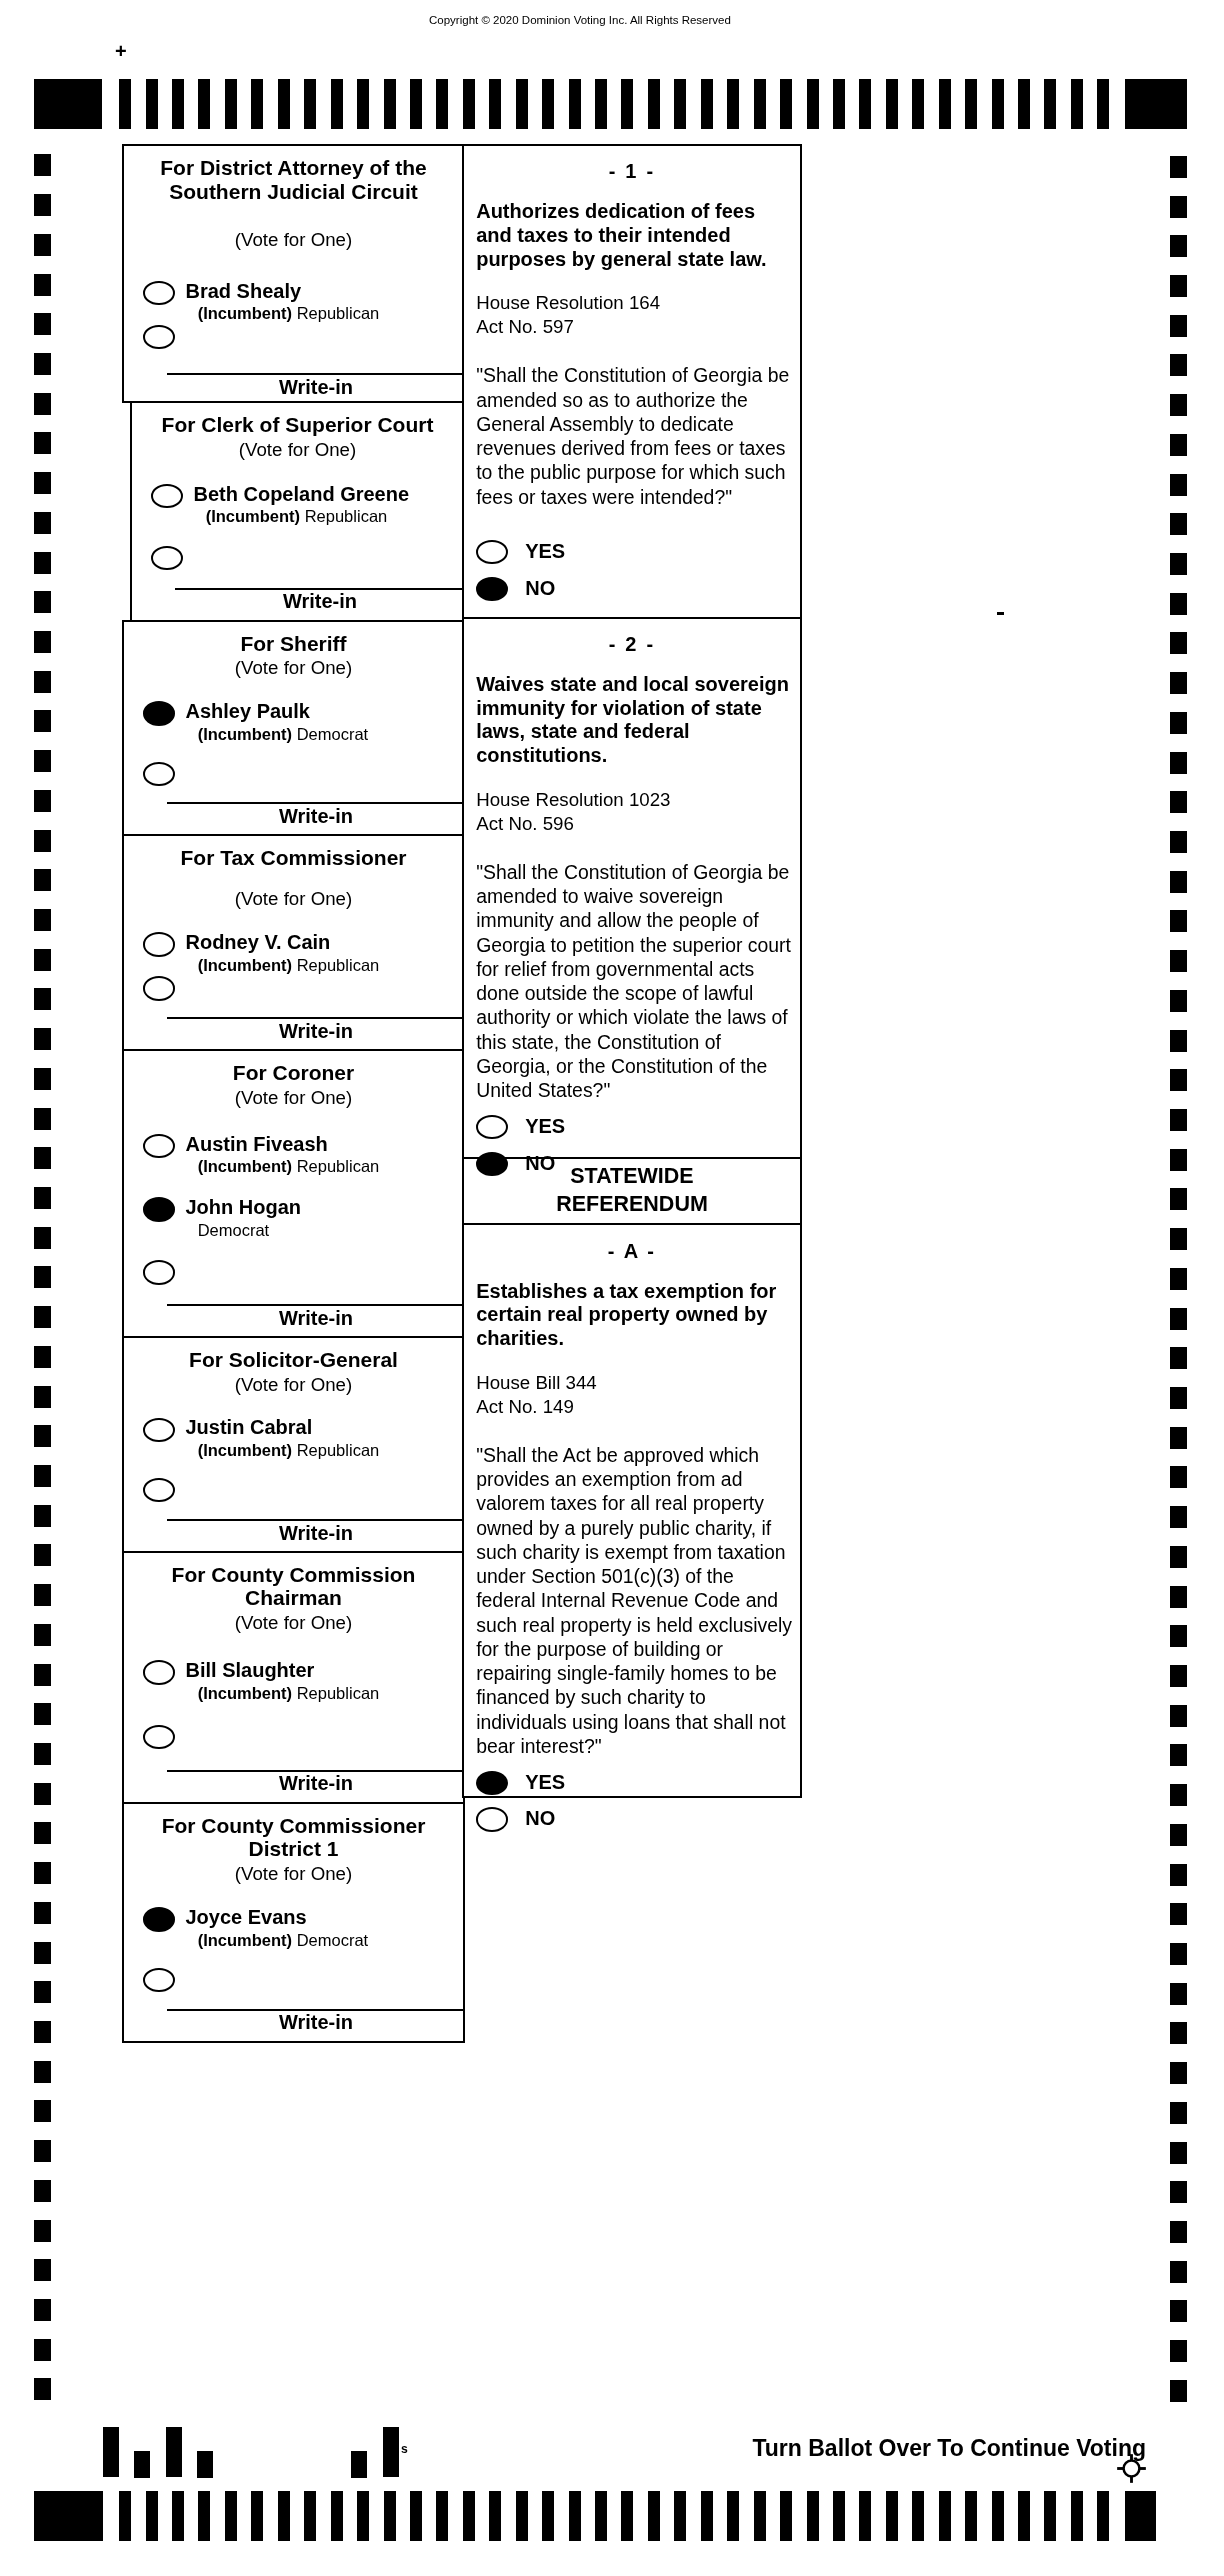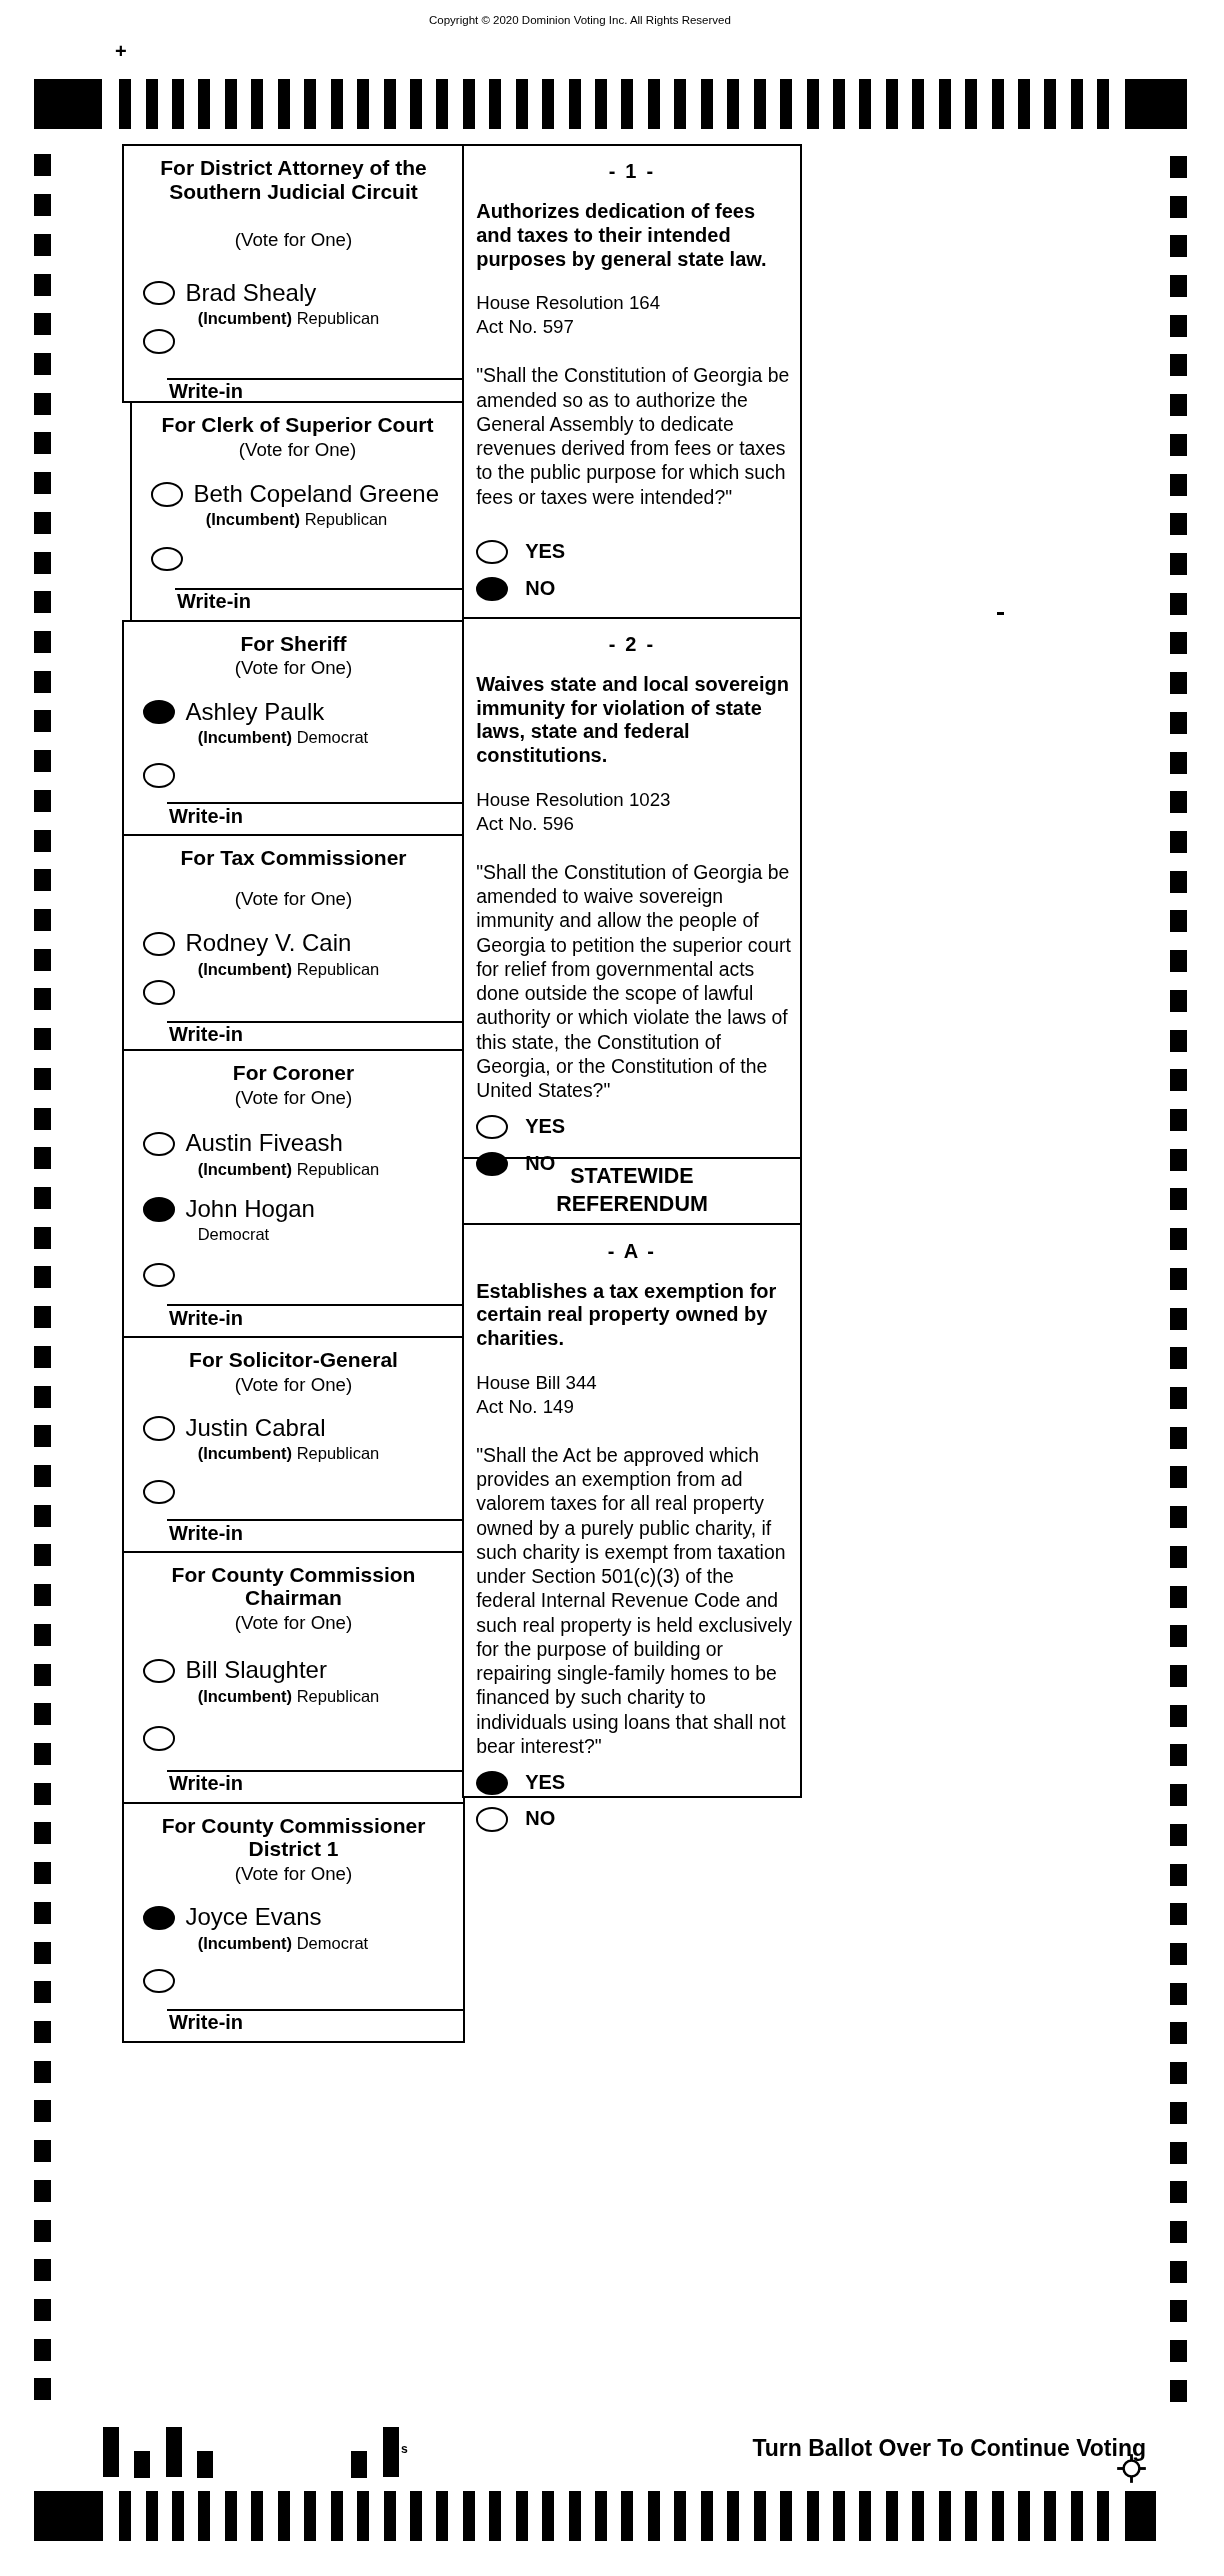--- a/index.html
+++ b/index.html
@@ -26,24 +26,24 @@
   }
   .contest-block:first-child,.measure-block:first-child{margin-top:0;}
 
   .c-title{font-weight:bold;font-size:21px;text-align:center;white-space:pre-line;line-height:1.12;margin-top:10px;}
   .c-votefor{font-size:18.7px;text-align:center;margin-top:2.2px;}
   .options{flex:1;display:flex;flex-direction:column;justify-content:space-evenly;padding:4.3px 0 0 18.7px;}
   .opt-row{display:flex;align-items:flex-start;}
   .oval{flex:0 0 auto;width:32px;height:24.4px;border:2.2px solid #000;border-radius:50%;background:#fff;box-sizing:border-box;margin-top:1.4px;}
   .oval.filled{background:#000;}
   .opt-text{margin-left:10.8px;}
-  .cand-name{font-weight:normal;font-size:24px;display:block;line-height:1.1;}
+  .cand-name{font-weight:bold;font-size:20px;display:block;line-height:1.1;}
   .cand-party{font-size:16.5px;display:block;margin-left:12.2px;margin-top:2.9px;}
   .cand-party b{font-weight:bold;}
-  .writein{margin-top:auto;}
+  .writein{margin-top:auto;text-align:center;}
   .wi-line{border-top:2.2px solid #000;margin-left:43px;}
   .wi-label{font-weight:bold;font-size:20px;margin:0.7px 0 6.5px 45px;}
 
   .m-header{justify-content:center;align-items:center;font-weight:bold;font-size:21.5px;
     text-align:center;white-space:pre-line;line-height:1.3;display:flex;flex-direction:row;}
   .m-number{text-align:center;font-weight:bold;font-size:20px;margin-top:14.4px;letter-spacing:2.2px;}
   .m-summary{font-weight:bold;font-size:20px;margin:17px 8.6px 0 12.2px;line-height:1.18;}
   .m-authority{font-size:18.7px;margin:20px 8.6px 0 12.2px;line-height:1.28;white-space:pre-line;}
   .m-question{font-size:19.4px;margin:24.4px 4.3px 0 12.2px;line-height:1.25;}
   .m-options{margin:auto 0 16px 12.2px;}

